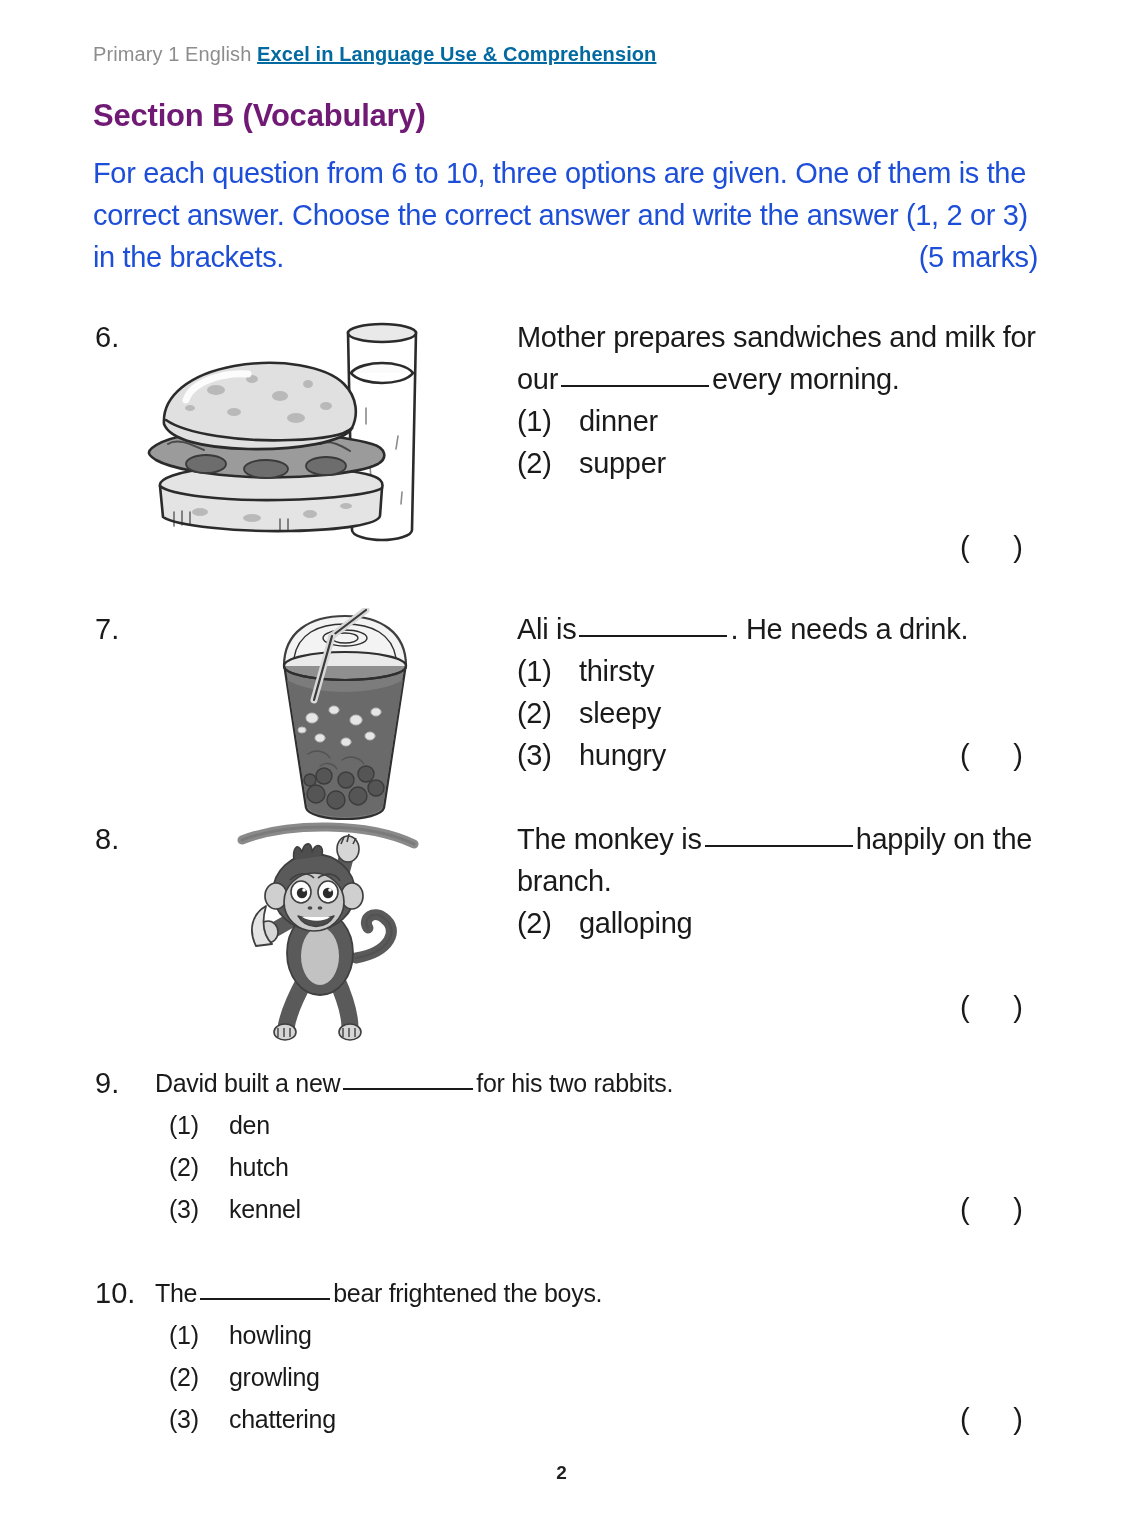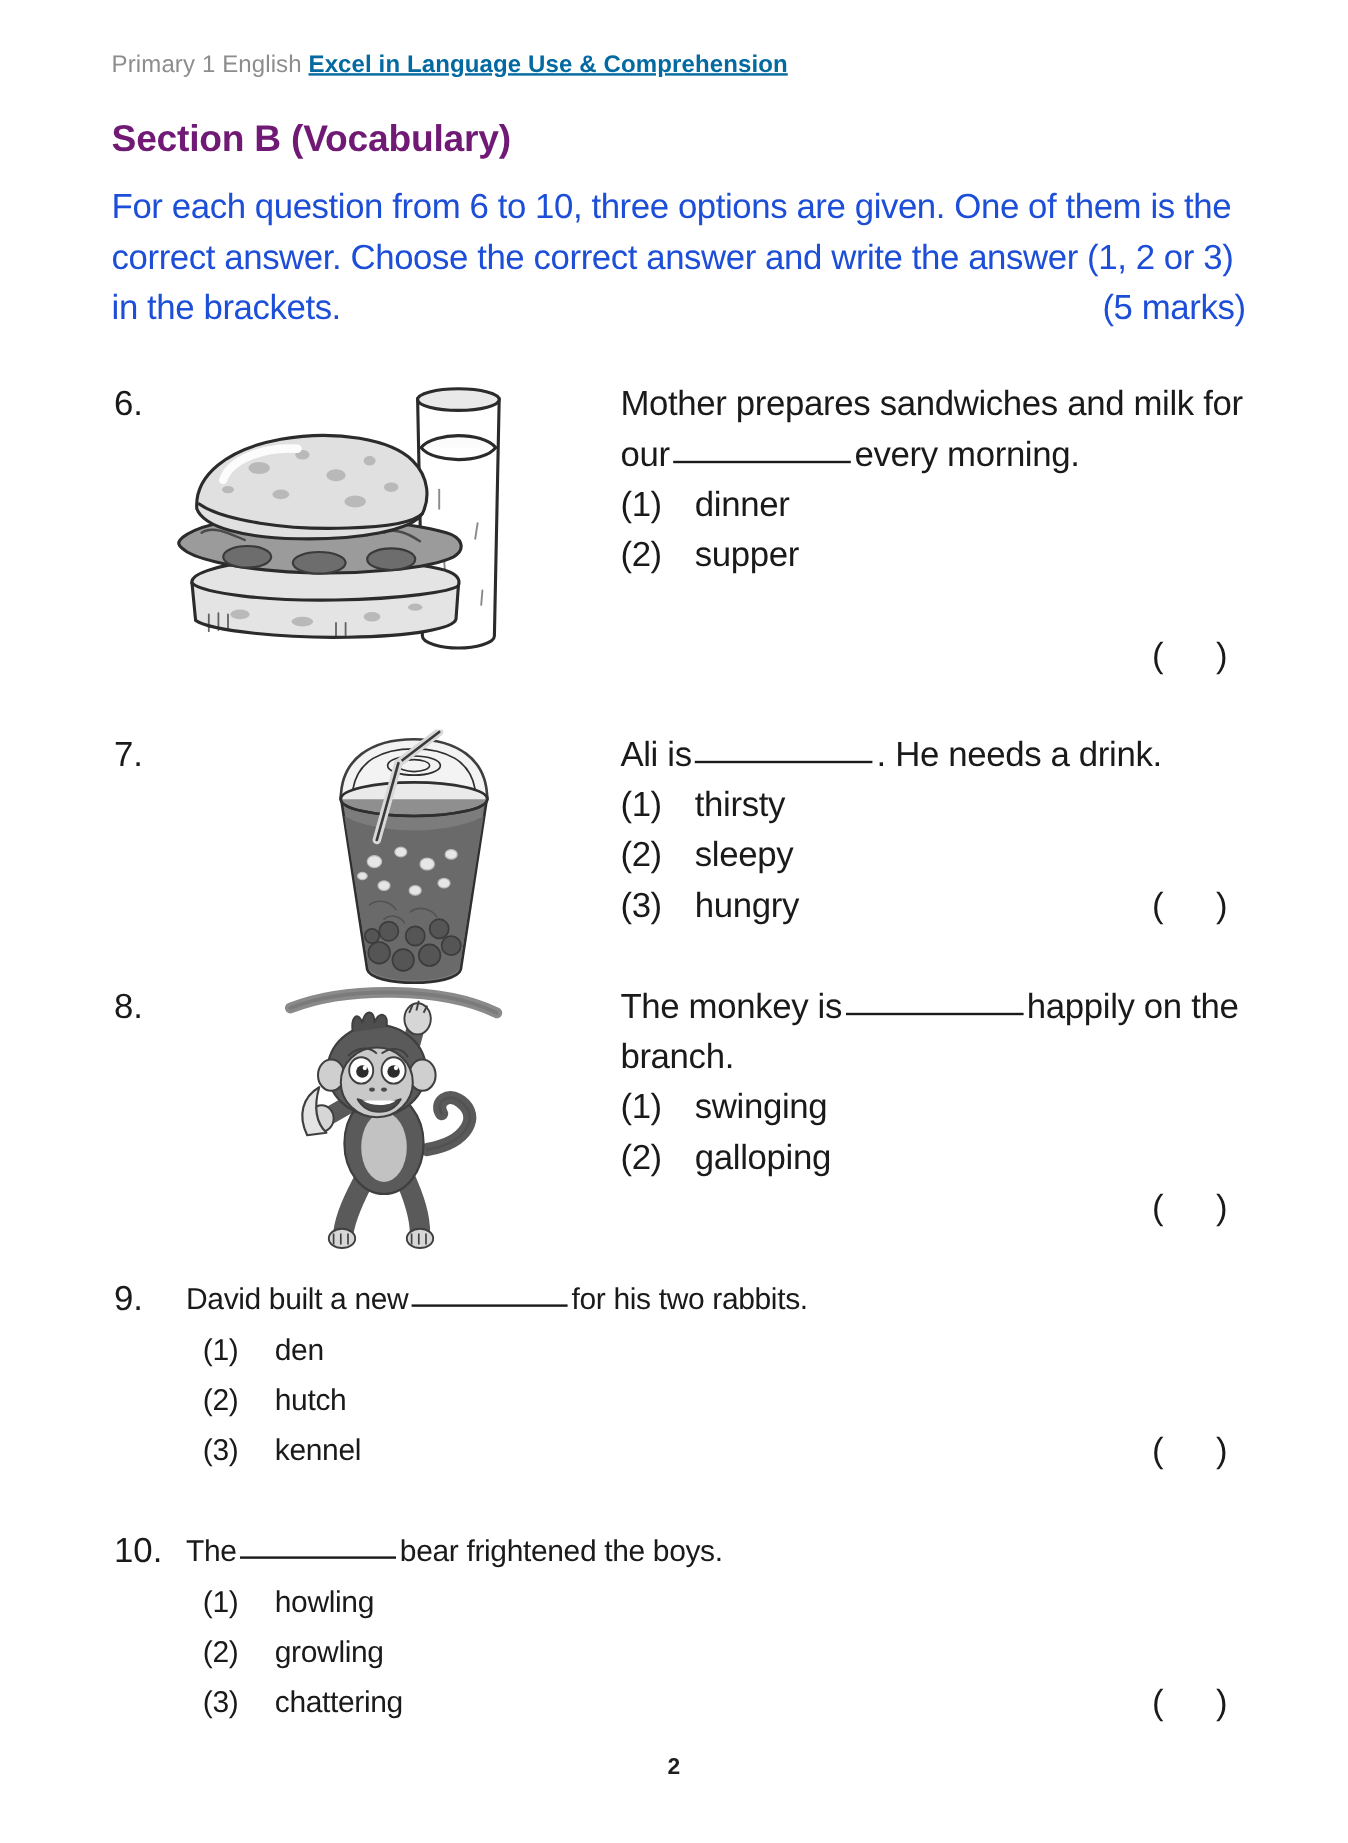--- a/index.html
+++ b/index.html
@@ -387,21 +387,20 @@
 
           <path d="M70 98 C78 112 98 112 106 98 C96 102 80 102 70 98 Z" fill="#4a4a4a" stroke="#3f3f3f" stroke-width="1.5"></path>
           <path d="M74 99 C82 104 96 104 102 99" fill="#ffffff" stroke="none"></path>
         </g>
       </svg>
     </div>
 
     <div class="q-body">
       <span class="stem"><span>The monkey is</span><span class="blank blank-md"></span><span>happily on the branch.</span></span>
       <div class="options">
-        <div class="option"><span class="opt-label">(1)</span><span>swinging</span></div>
         <div class="option"><span class="opt-label">(2)</span><span>galloping</span></div>
       </div>
     </div>
 
     <div class="bracket" style="left:960px; top:168px;">
       <span class="bk-open">(</span><span>)</span>
     </div>
   </div>
 
   <div class="question q-text" style="top:1062px;">

